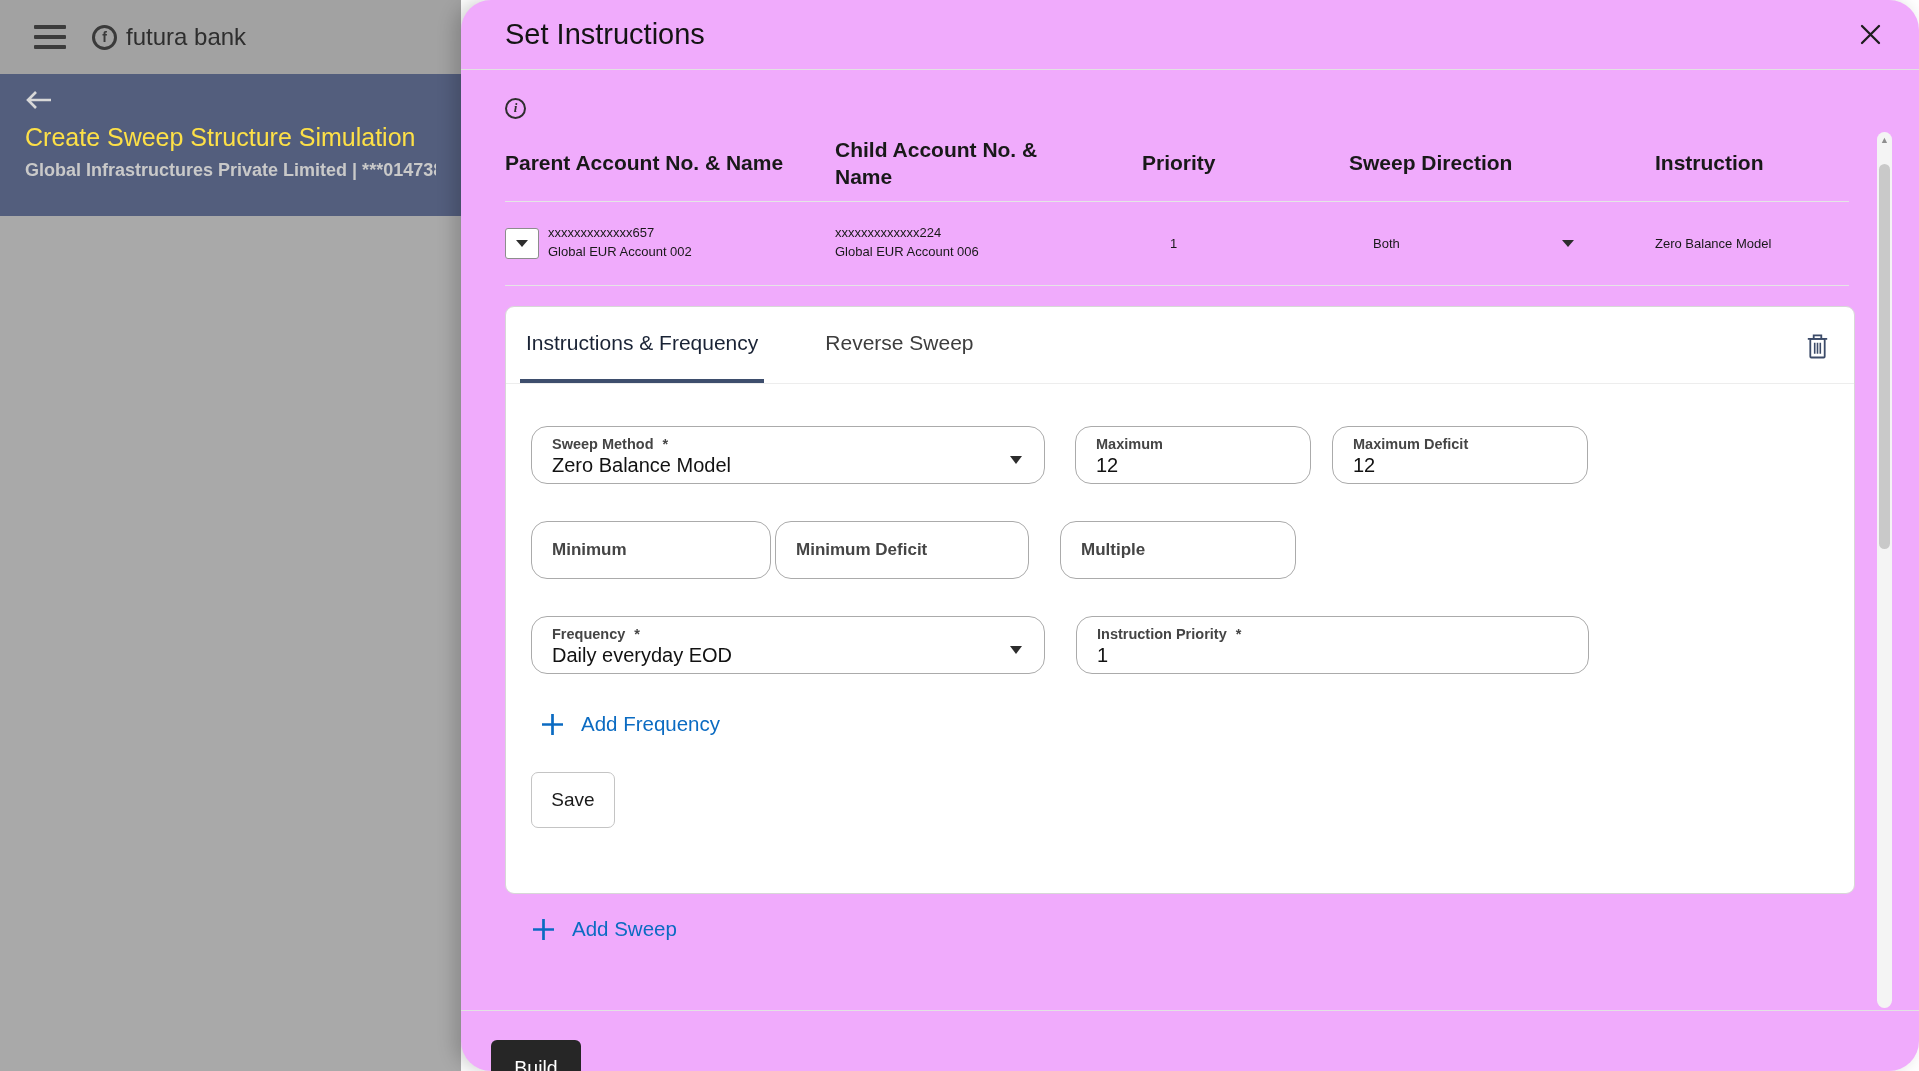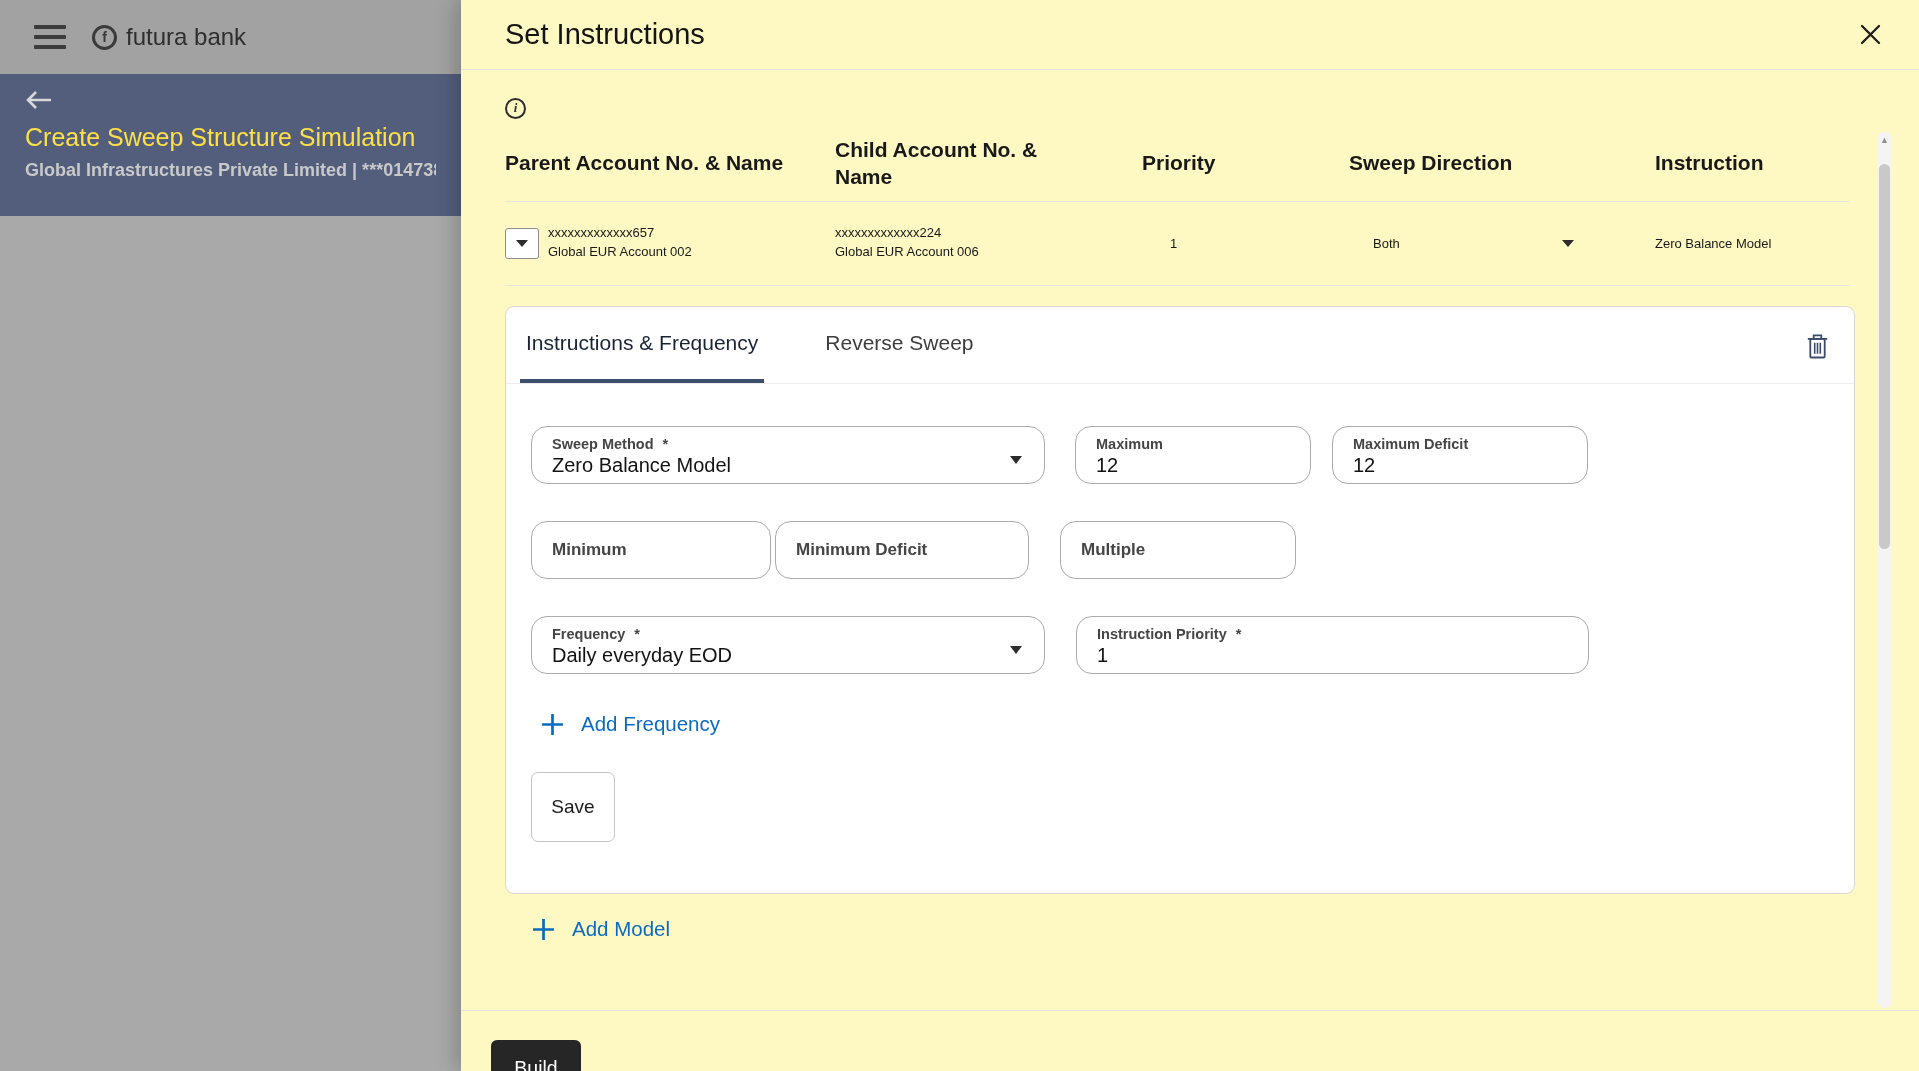--- a/index.html
+++ b/index.html
@@ -33,21 +33,21 @@
   }
   .left-subtitle {
     margin-top: 8px; font-size: 18px; font-weight: 600; color: #c9c9c9;
     white-space: nowrap; overflow: hidden;
   }
   .left-body { height: 855px; background: #a9a9a9; }
 
   
   .modal {
     position: absolute; top: 0; left: 461px; right: 0; bottom: 0;
-    background: #fef9c3; box-shadow: -7px 0 18px rgba(0,0,0,.18);
+    background: #f0abfc; box-shadow: -7px 0 18px rgba(0,0,0,.18); border-radius: 30px;
   }
   .modal-header {
     height: 70px; display: flex; align-items: center; justify-content: space-between;
     padding: 0 30px 0 44px; border-bottom: 1px solid #e2e2e2;
   }
   .modal-title { font-size: 29px; font-weight: 500; color: #141414; }
   .close-btn { width: 38px; height: 38px; display: flex; align-items: center; justify-content: center; cursor: pointer; }
 
   .modal-body { position: relative; height: calc(100% - 70px); }
 
@@ -119,21 +119,21 @@
   .w-maxd{ width: 256px; }
   .w-min { width: 240px; }
   .w-mind{ width: 254px; }
   .w-ip  { width: 513px; }
   .mr30 { margin-right: 30px; } .mr21 { margin-right: 21px; }
   .mr20 { margin-right: 4px; } .mr31 { margin-right: 31px; }
 
   .add-link { display: flex; align-items: center; gap: 15px; color: #0b6bc2; font-size: 20.5px; cursor: pointer; width: max-content; }
   .add-frequency { margin: 5px 0 0 8px; }
   .save-btn {
-    margin-top: 34px; width: 84px; height: 70px; border: 1px solid #c4c4c4; border-radius: 7px;
+    margin-top: 34px; width: 84px; height: 56px; border: 1px solid #c4c4c4; border-radius: 7px;
     background: #fff; font-size: 19px; color: #1a1a1a; font-family: inherit; cursor: pointer;
   }
   .add-sweep { margin: 22px 0 0 69px; }
 
   .bottom-divider { position: absolute; left: 0; right: 0; top: 914px; border-top: 1px solid #e2e2e2; }
   .build-btn {
     position: absolute; left: 30px; top: 944px; width: 90px; height: 57px;
     background: #262626; color: #fff; border: none; border-radius: 6px;
     font-size: 19.5px; font-family: inherit; cursor: pointer;
   }
@@ -294,21 +294,21 @@
         </div>
 
         <button class="save-btn">Save</button>
       </div>
     </div>
 
     <div class="add-link add-sweep">
       <svg width="27" height="27" viewBox="0 0 27 27">
         <path d="M13.5 3v21M3 13.5h21" stroke="#0b6bc2" stroke-width="2.7"></path>
       </svg>
-      <span>Add Model</span>
+      <span>Add Sweep</span>
     </div>
 
     <div class="bottom-divider"></div>
     <button class="build-btn">Build</button>
 
     <div class="scrollbar">
       <div class="scroll-up">▲</div>
       <div class="scroll-thumb"></div>
     </div>
 

